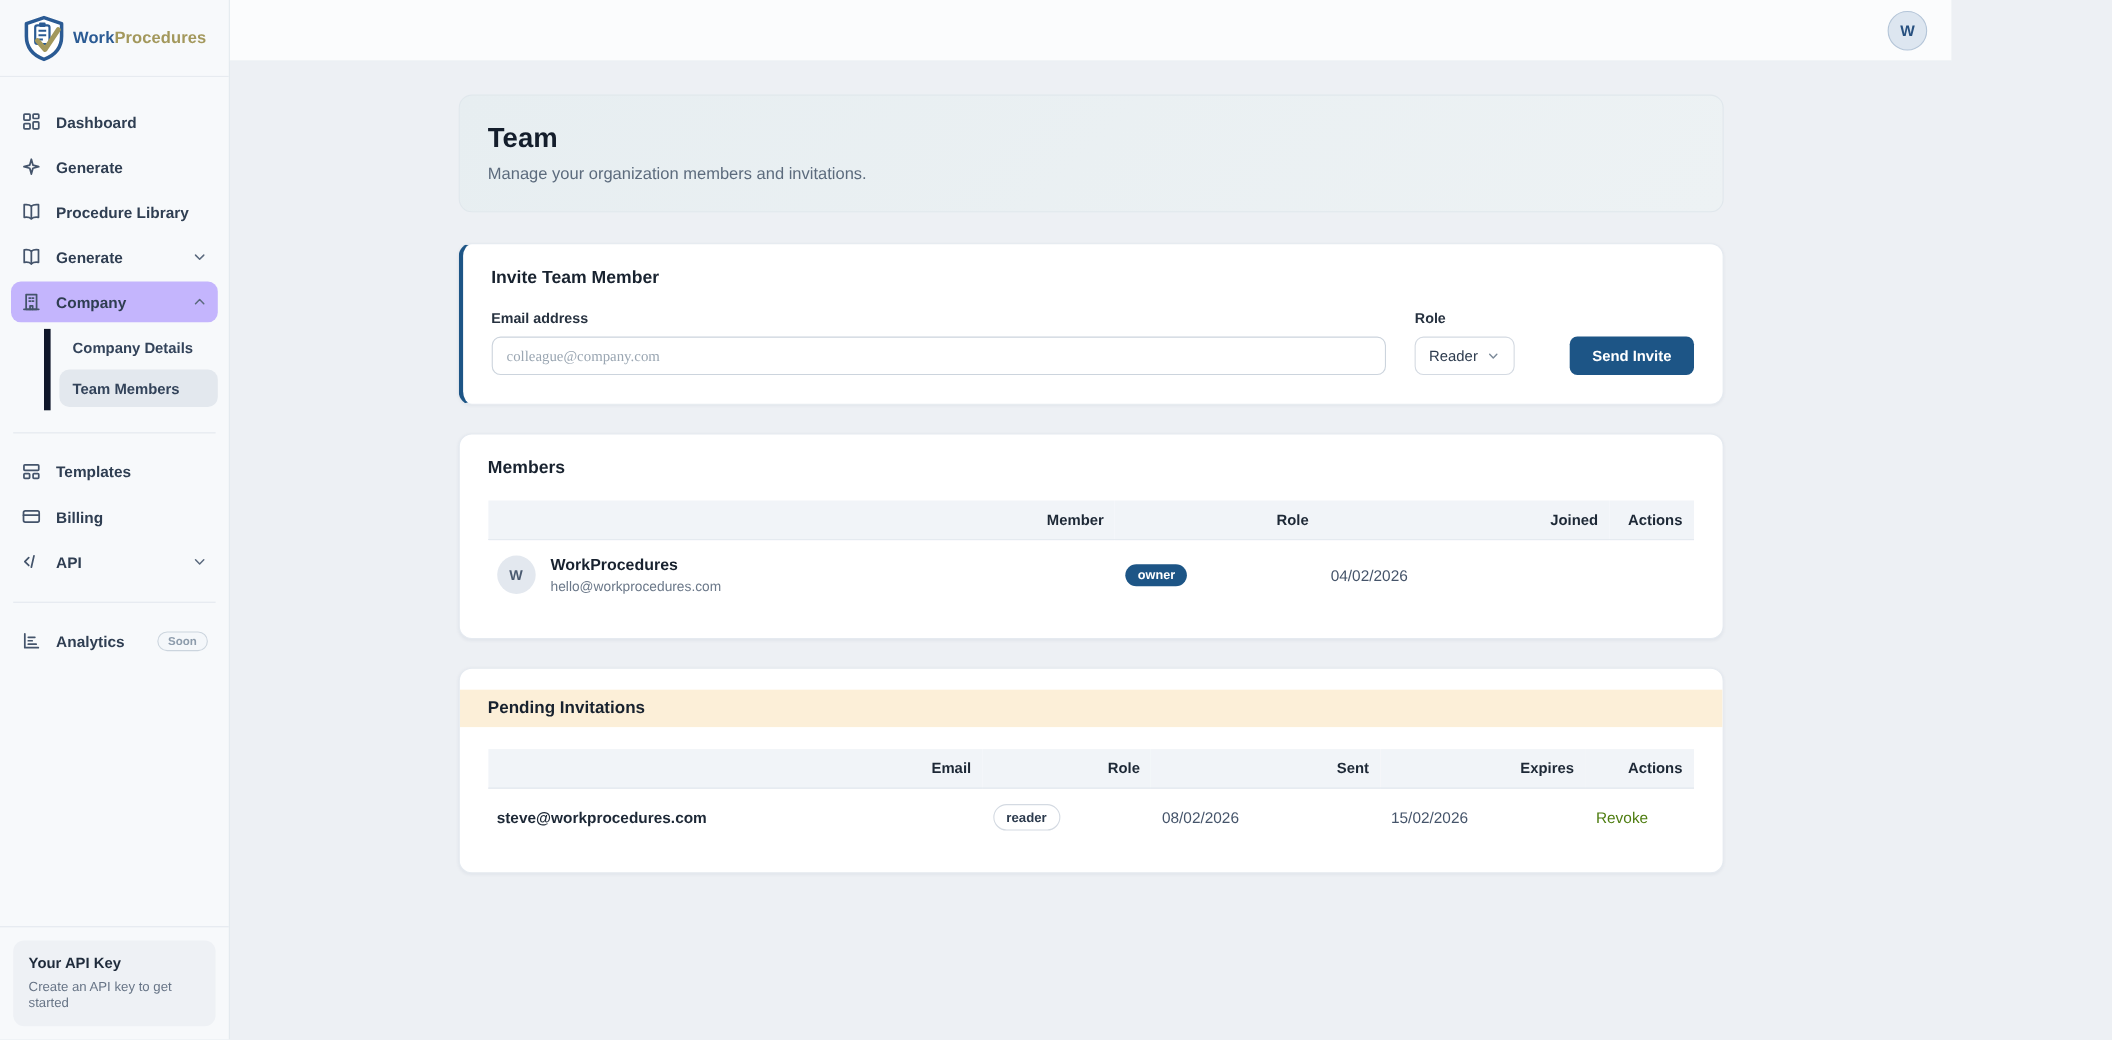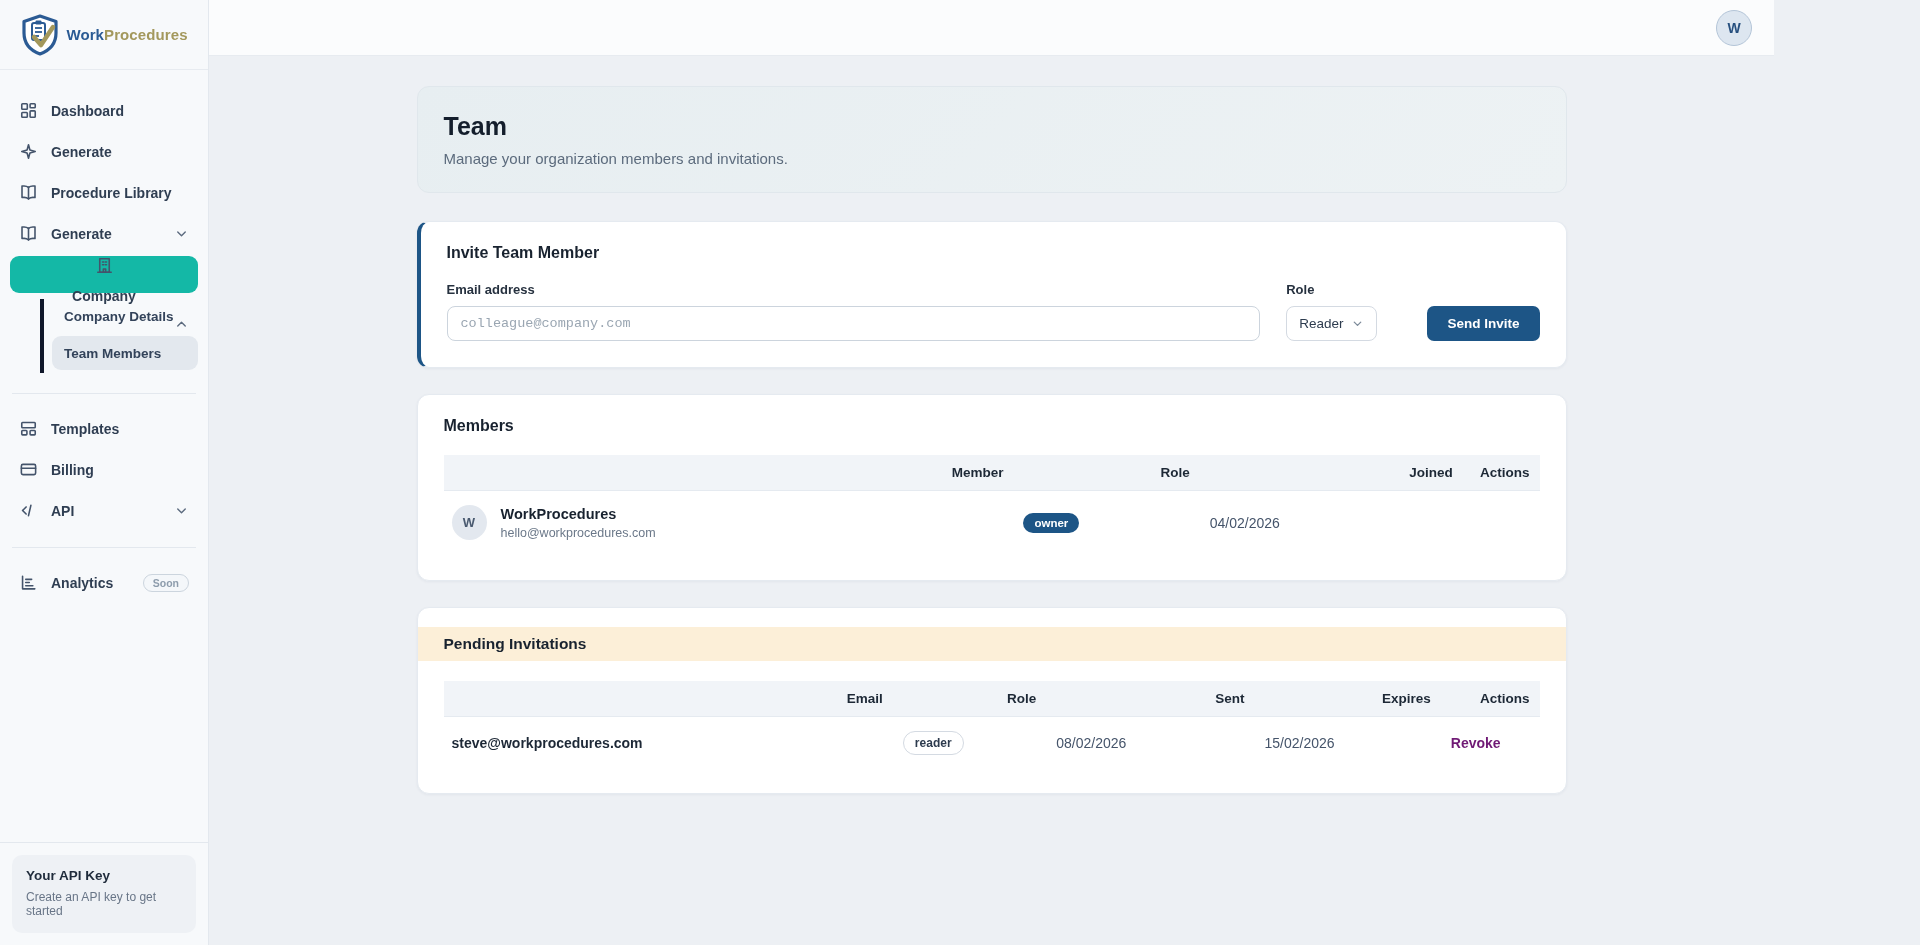--- a/index.html
+++ b/index.html
@@ -28,22 +28,22 @@
 
   nav { padding: 22px 10px 0 10px; display: flex; flex-direction: column; }
   .nav-item {
     display: flex; align-items: center; gap: 13px;
     height: 37px; padding: 0 9px; margin-bottom: 4px;
     border-radius: 9px; cursor: pointer;
     font-size: 14px; font-weight: 600; color: #2f3e52;
   }
   .nav-item svg { width: 19px; height: 19px; stroke: #44546b; flex: none; }
   .nav-item .chev { margin-left: auto; width: 15px; height: 15px; stroke: #5b6a7e; }
-  .nav-item.active-parent { background: #14b8a6; flex-direction: column; }
-  .sub-wrap { margin: 2px 0 6px 30px; border-left: 4px solid #0f172a; padding-left: 8px; text-align: right; }
+  .nav-item.active-parent { background: #c4b5fd; }
+  .sub-wrap { margin: 2px 0 6px 30px; border-left: 6px solid #0f172a; padding-left: 8px; text-align: right; }
   .sub-item {
     display: flex; align-items: center; height: 34px; padding: 0 12px;
     margin-bottom: 3px; border-radius: 9px; cursor: pointer;
     font-size: 13.5px; font-weight: 600; color: #33435a;
   }
   .sub-item.active { background: #e3e8ee; }
   .nav-divider { height: 1px; background: #e3e8ee; margin: 14px 2px 16px 2px; }
   .badge-soon {
     margin-left: auto; font-size: 10.5px; font-weight: 600; color: #8d9cac;
     border: 1px solid #ccd5de; border-radius: 999px; padding: 2px 9px; background: #f4f7fa;
@@ -82,21 +82,21 @@
     box-shadow: 0 1px 3px rgba(20,40,70,.05);
   }
   .invite-card { border-left: 4px solid #1d5586; padding: 22px 26px 26px 26px; margin-bottom: 26px; }
   .card-title { font-size: 16px; font-weight: 700; color: #18222f; }
   .invite-form { display: flex; align-items: flex-end; gap: 26px; margin-top: 20px; }
   .field-email { flex: 1; max-width: 845px; }
   .field-label { display: block; font-size: 13px; font-weight: 600; color: #26313f; margin-bottom: 9px; }
   .email-input {
     width: 100%; height: 35px; border: 1px solid #ccd4dd; border-radius: 8px;
     padding: 0 13px; font-size: 13.5px; color: #2d3b4e; background: #fff; outline: none;
-    font-family: Liberation Mono, monospace;
+    font-family: Liberation Serif, serif;
   }
   .email-input::placeholder { color: #9aa6b2; }
   .role-select {
     height: 35px; min-width: 89px; border: 1px solid #d4dae2; border-radius: 8px;
     background: #fff; display: flex; align-items: center; justify-content: center;
     gap: 8px; padding: 0 12px; font-size: 13.5px; color: #2d3b4e; cursor: pointer;
   }
   .role-select svg { width: 13px; height: 13px; stroke: #7c8a99; }
   .btn-primary {
     height: 35px; padding: 0 20px; margin-left: 24px;
@@ -131,21 +131,21 @@
     display: inline-block; background: #fff; color: #2d3b4e; font-size: 12px;
     font-weight: 600; border: 1px solid #d4dae2; border-radius: 999px; padding: 4px 11px;
   }
 
   .pending-card { padding: 0 0 24px 0; margin-bottom: 26px; overflow: hidden; }
   .pending-band {
     margin-top: 19px; background: #fcefd8; padding: 8px 26px;
   }
   .pending-band .card-title { font-size: 15.5px; }
   .pending-inner { padding: 0 26px; }
-  .revoke-link { color: #701a75; font-weight: 700; font-size: 14px; cursor: pointer; }
+  .revoke-link { color: #4d7c0f; font-weight: 400; font-size: 14px; cursor: pointer; }
 </style>
 </head>
 <body>
 
 <div class="app">
 
   <aside class="sidebar">
     <div class="logo-row">
       <svg width="40" height="42" viewBox="0 0 40 42" fill="none">
         <path d="M20 2 L36 7.5 V19 C36 30 29.5 36.5 20 40 C10.5 36.5 4 30 4 19 V7.5 Z" fill="#ffffff" stroke="#2b5b94" stroke-width="3.2" stroke-linejoin="round"></path>

